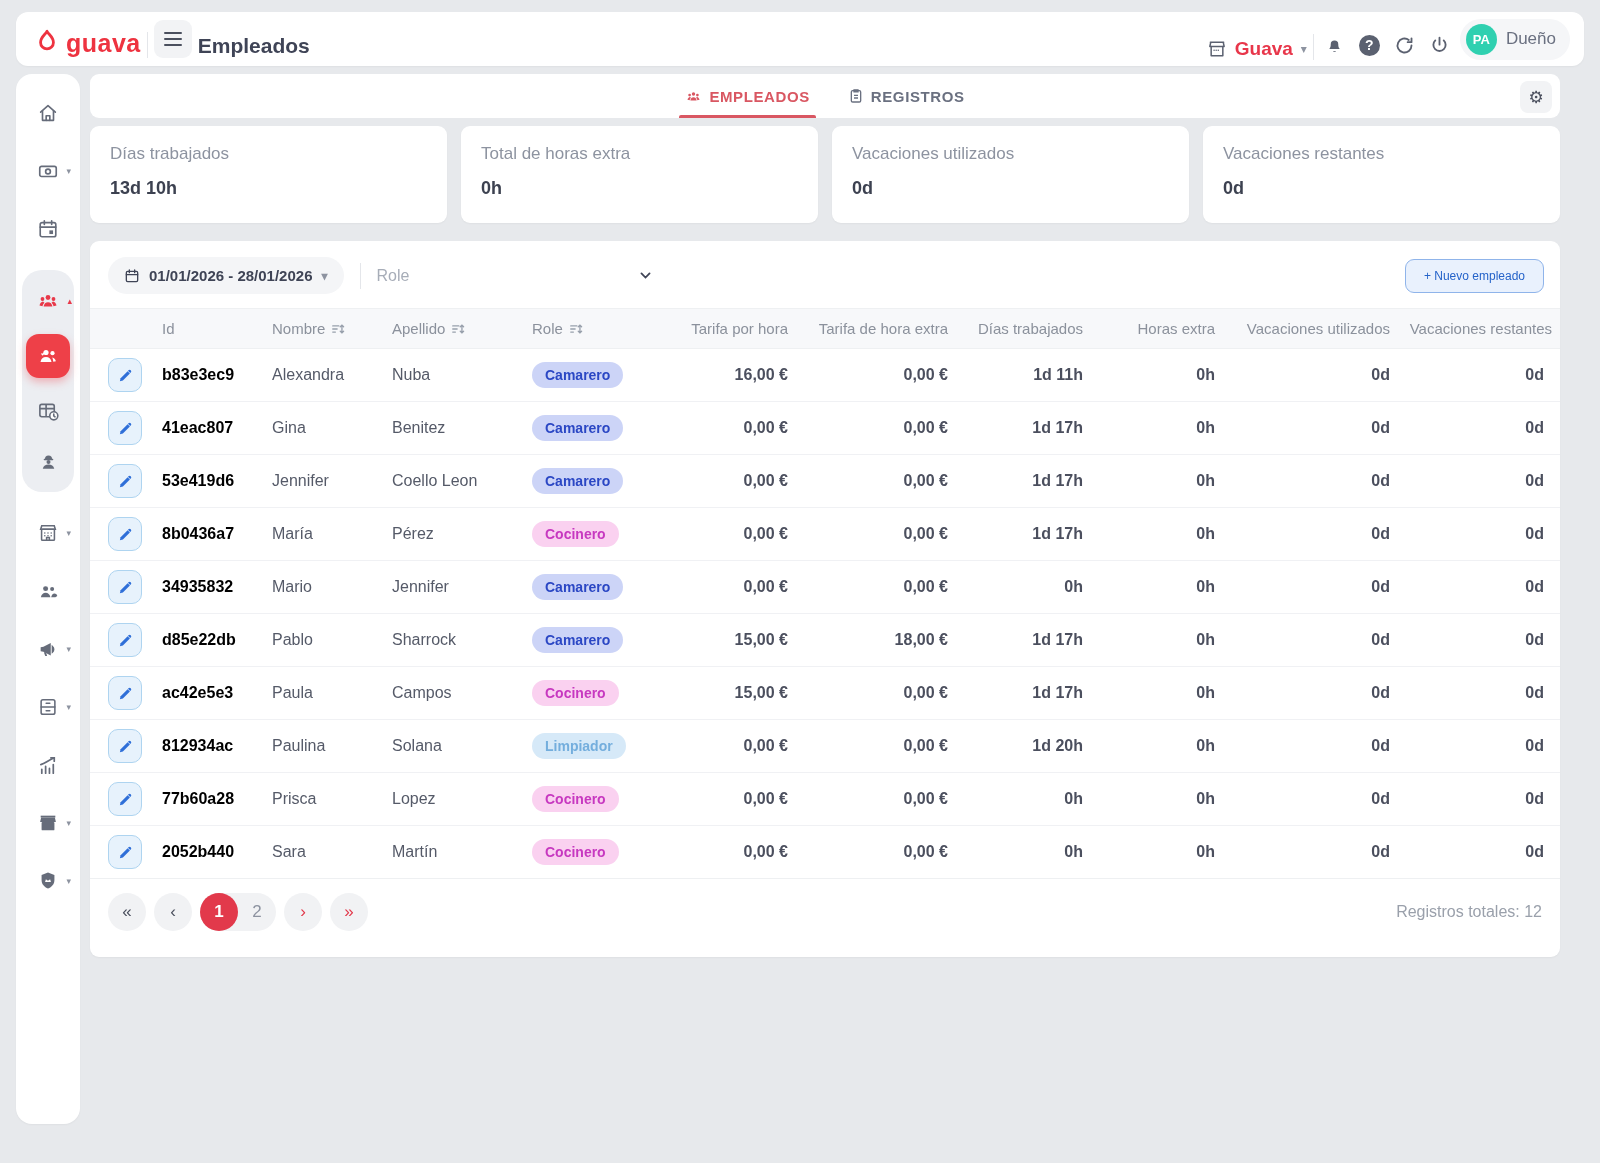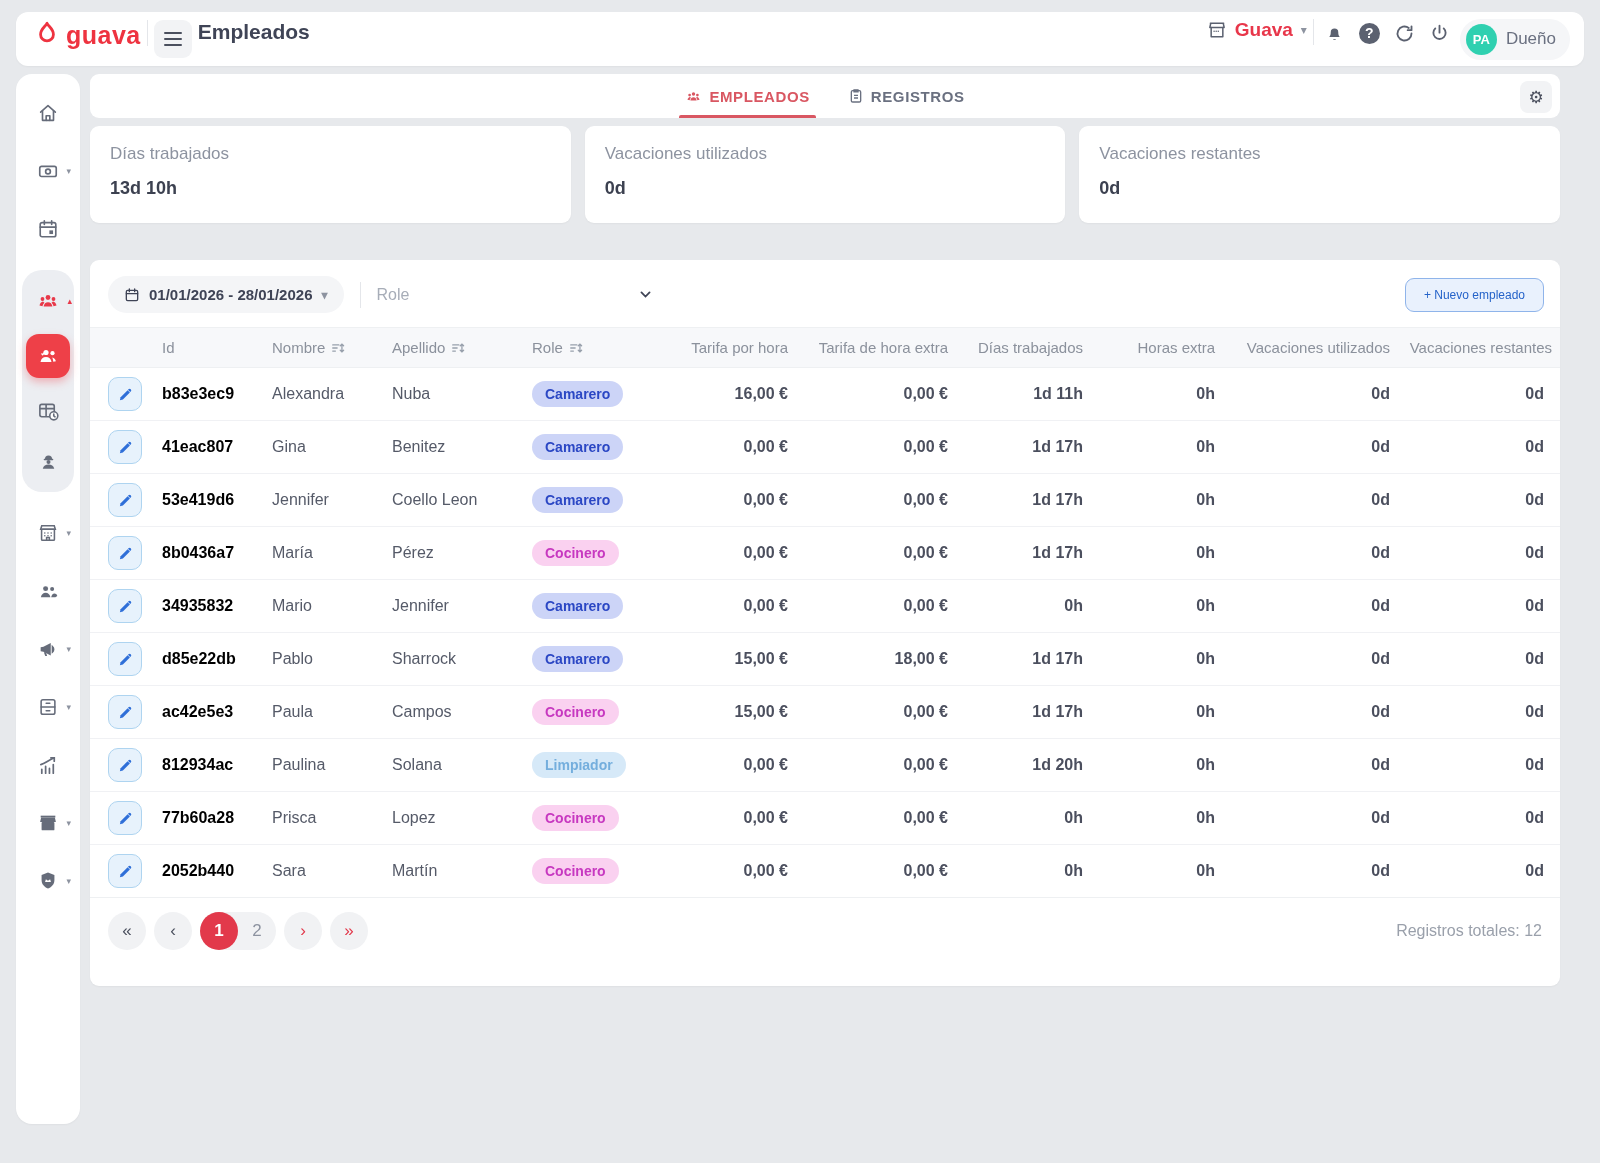--- a/index.html
+++ b/index.html
@@ -11,21 +11,21 @@
     overflow:hidden;
   }
   svg { display:block; }
 
   
   .topbar {
     margin:12px 16px 8px 16px; height:54px; background:#fff; border-radius:12px;
     display:flex; align-items:center; justify-content:space-between; padding:0 14px 0 18px;
     box-shadow:0 1px 2px rgba(0,0,0,.04);
   }
-  .tb-left, .tb-right { display:flex; align-items:flex-start; gap:6px; }
+  .tb-left, .tb-right { display:flex; align-items:flex-end; gap:6px; }
   .brand { display:flex; align-items:center; gap:6px; }
   .brand-name { color:#ee3340; font-weight:bold; font-size:25px; letter-spacing:.5px; }
   .vdiv { width:1px; height:26px; background:#e4e6ea; }
   .hamburger {
     width:38px; height:38px; border:none; background:#f2f3f5; border-radius:9px;
     display:flex; flex-direction:column; justify-content:center; align-items:center; gap:4px; cursor:pointer;
   }
   .hamburger span { width:18px; height:2px; background:#4b505e; border-radius:2px; }
   .page-title { font-size:21px; font-weight:bold; color:#3f4456; }
   .acct-btn { display:flex; align-items:center; gap:8px; background:none; border:none; cursor:pointer; }
@@ -85,21 +85,21 @@
   }
 
   
   .stats { display:flex; gap:14px; margin-bottom:18px; }
   .stat-card { flex:1; background:#fff; border-radius:9px; padding:18px 20px 24px 20px;
     box-shadow:0 1px 2px rgba(0,0,0,.04); }
   .stat-label { color:#8d93a0; font-size:17px; margin-bottom:14px; }
   .stat-value { color:#3c4150; font-size:18px; font-weight:bold; }
 
   
-  .panel { background:#fff; border-radius:9px; box-shadow:0 1px 2px rgba(0,0,0,.04); padding-bottom:20px;margin-top:19px; }
+  .panel { background:#fff; border-radius:9px; box-shadow:0 1px 2px rgba(0,0,0,.04); padding-bottom:10px; }
   .filterbar { display:flex; align-items:center; padding:16px 16px 14px 18px; gap:16px; }
   .date-pill {
     display:flex; align-items:center; gap:9px; background:#f4f5f7; border:none; border-radius:22px;
     padding:10px 16px; font-size:15px; color:#3f4456; font-weight:bold; cursor:pointer;
   }
   .role-select { display:flex; align-items:center; justify-content:space-between; width:275px; cursor:pointer; }
   .role-ph { color:#a7adb8; font-size:16px; }
   .spacer { flex:1; }
   .new-emp-btn {
     background:#e9f1fd; border:1px solid #8fb4ea; color:#2563c9; font-size:12px;
@@ -392,20 +392,24 @@
         <span>⚙</span>
       </button>
     </div>
 
     <div class="stats">
       <div class="stat-card">
         <div class="stat-label">Días trabajados</div>
         <div class="stat-value">13d 10h</div>
       </div>
       <div class="stat-card">
+        <div class="stat-label">Total de horas extra</div>
+        <div class="stat-value">0h</div>
+      </div>
+      <div class="stat-card">
         <div class="stat-label">Vacaciones utilizados</div>
         <div class="stat-value">0d</div>
       </div>
       <div class="stat-card">
         <div class="stat-label">Vacaciones restantes</div>
         <div class="stat-value">0d</div>
       </div>
     </div>
 
     <div class="panel">

